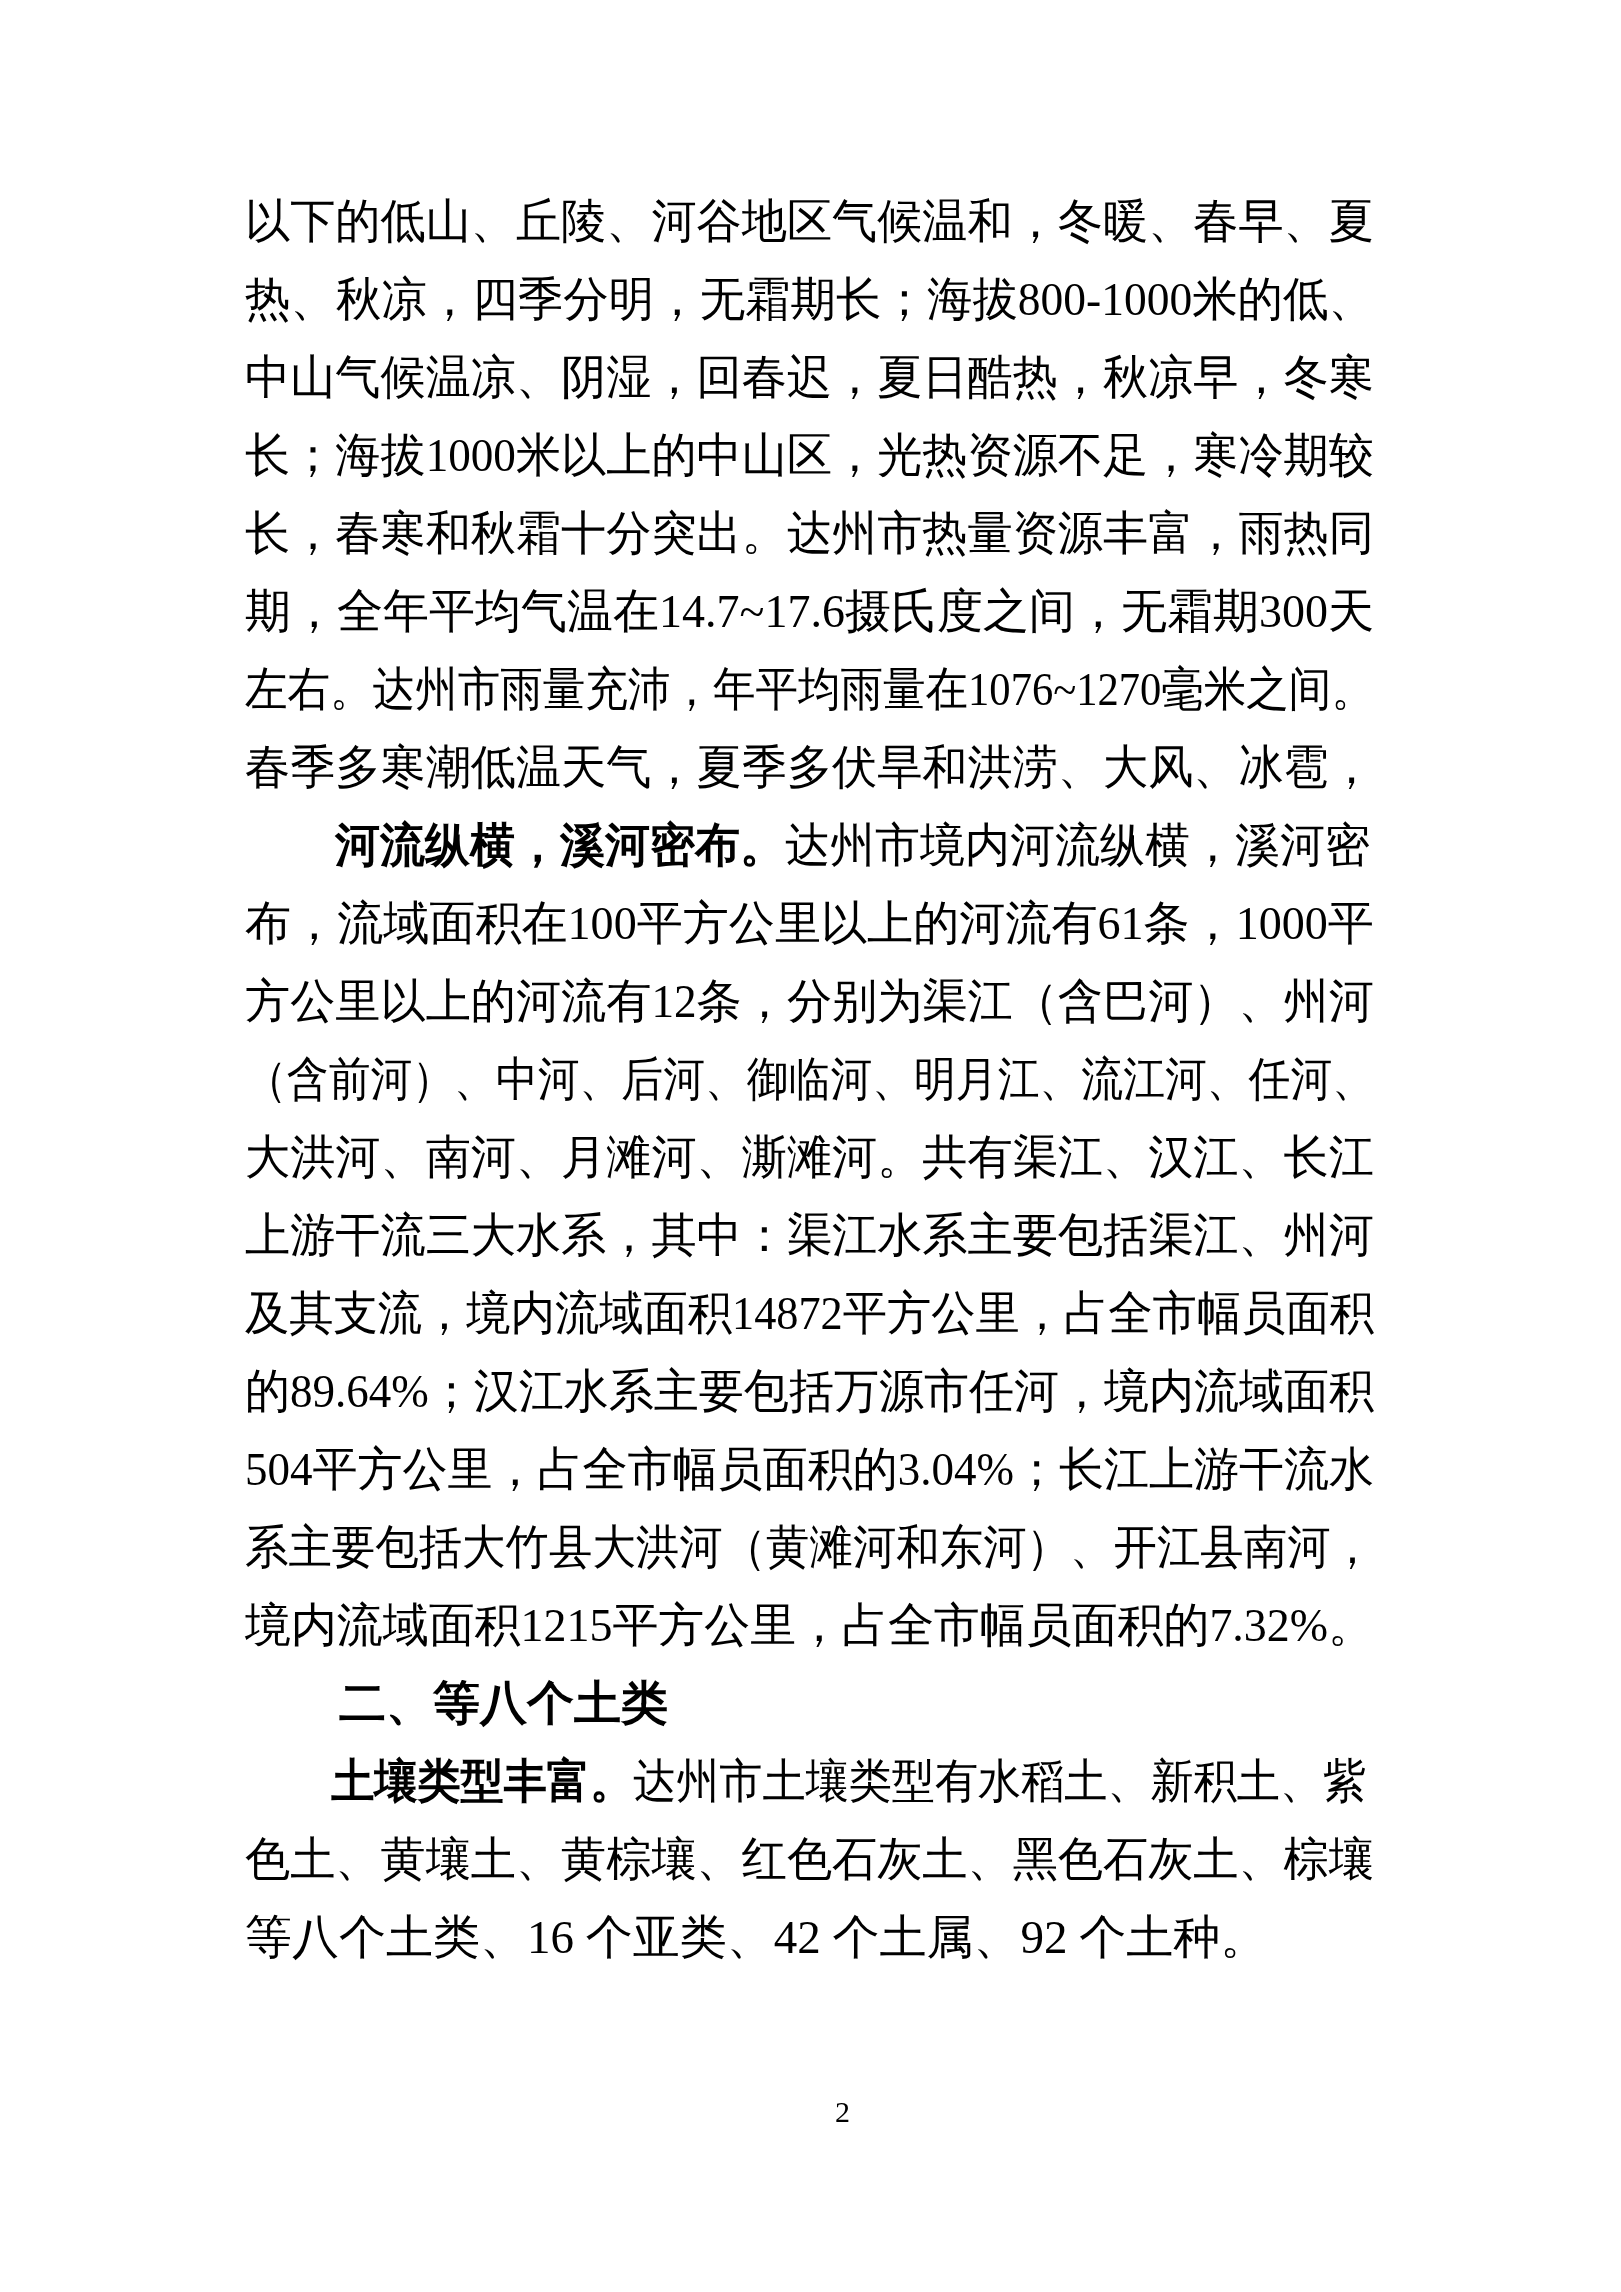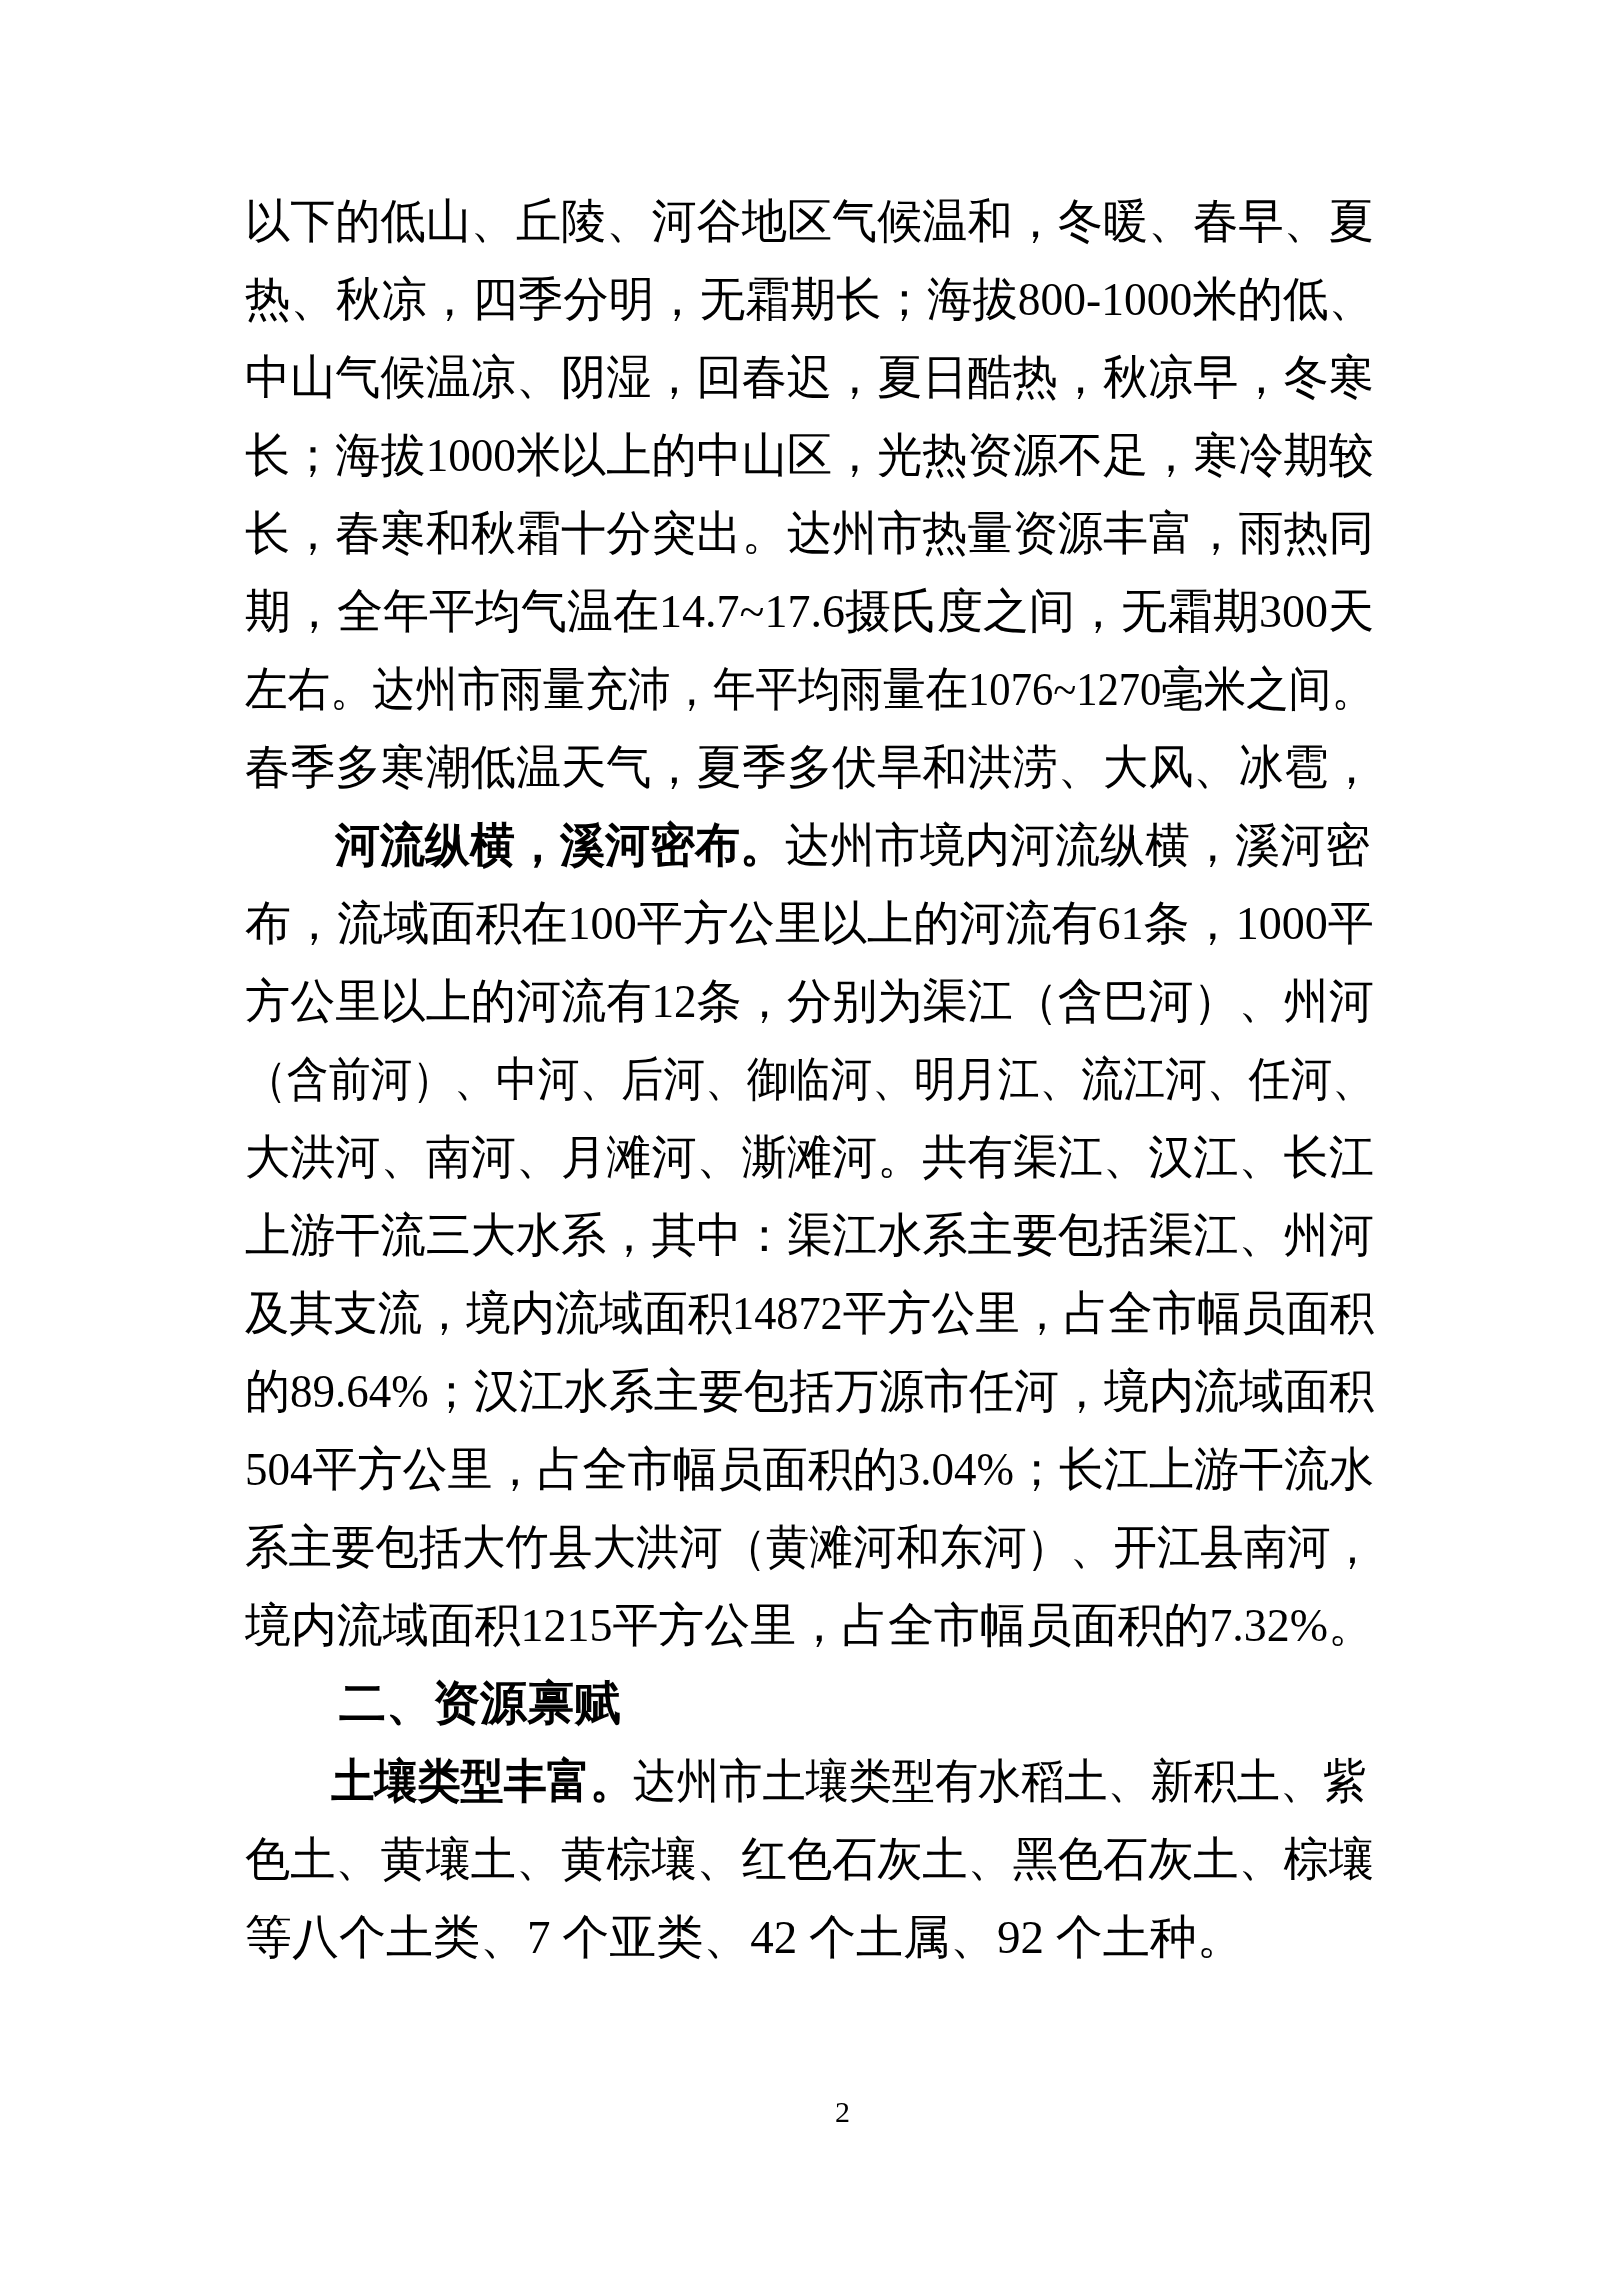--- a/index.html
+++ b/index.html
@@ -98,28 +98,28 @@
     <div class="line j" style="justify-content: flex-start; transform-origin: left center; transform: scaleX(0.9577);">
         <span class="run runflex"><span class="tok">504</span><span class="tok">平</span><span class="tok">方</span><span class="tok">公</span><span class="tok">里</span><span class="tok">，</span><span class="tok">占</span><span class="tok">全</span><span class="tok">市</span><span class="tok">幅</span><span class="tok">员</span><span class="tok">面</span><span class="tok">积</span><span class="tok">的</span><span class="tok">3.04%</span><span class="tok">；</span><span class="tok">长</span><span class="tok">江</span><span class="tok">上</span><span class="tok">游</span><span class="tok">干</span><span class="tok">流</span><span class="tok">水</span></span>
       </div>
     <div class="line j" style="justify-content: flex-start; transform-origin: left center; transform: scaleX(0.9239);">
         <span class="run runflex"><span class="tok">系</span><span class="tok">主</span><span class="tok">要</span><span class="tok">包</span><span class="tok">括</span><span class="tok">大</span><span class="tok">竹</span><span class="tok">县</span><span class="tok">大</span><span class="tok">洪</span><span class="tok">河</span><span class="tok">（</span><span class="tok">黄</span><span class="tok">滩</span><span class="tok">河</span><span class="tok">和</span><span class="tok">东</span><span class="tok">河</span><span class="tok">）</span><span class="tok">、</span><span class="tok">开</span><span class="tok">江</span><span class="tok">县</span><span class="tok">南</span><span class="tok">河</span><span class="tok">，</span></span>
       </div>
     <div class="line j" style="justify-content: flex-start; transform-origin: left center; transform: scaleX(0.9771);">
         <span class="run runflex"><span class="tok">境</span><span class="tok">内</span><span class="tok">流</span><span class="tok">域</span><span class="tok">面</span><span class="tok">积</span><span class="tok">1215</span><span class="tok">平</span><span class="tok">方</span><span class="tok">公</span><span class="tok">里</span><span class="tok">，</span><span class="tok">占</span><span class="tok">全</span><span class="tok">市</span><span class="tok">幅</span><span class="tok">员</span><span class="tok">面</span><span class="tok">积</span><span class="tok">的</span><span class="tok">7.32%</span><span class="tok">。</span></span>
       </div>
 
-    <div class="line indent"><span class="run bold">二、资源禀赋</span></div>
+    <div class="line indent"><span class="run bold">二、等八个土类</span></div>
 
     <div class="line j indent" style="justify-content: flex-start; transform-origin: left center; transform: scaleX(0.9175);">
         <span class="run bold runflex"><span class="tok">土</span><span class="tok">壤</span><span class="tok">类</span><span class="tok">型</span><span class="tok">丰</span><span class="tok">富</span><span class="tok">。</span></span>
         <span class="run runflex"><span class="tok">达</span><span class="tok">州</span><span class="tok">市</span><span class="tok">土</span><span class="tok">壤</span><span class="tok">类</span><span class="tok">型</span><span class="tok">有</span><span class="tok">水</span><span class="tok">稻</span><span class="tok">土</span><span class="tok">、</span><span class="tok">新</span><span class="tok">积</span><span class="tok">土</span><span class="tok">、</span><span class="tok">紫</span></span>
       </div>
     <div class="line j" style="justify-content: flex-start; transform-origin: left center; transform: scaleX(0.9608);">
         <span class="run runflex"><span class="tok">色</span><span class="tok">土</span><span class="tok">、</span><span class="tok">黄</span><span class="tok">壤</span><span class="tok">土</span><span class="tok">、</span><span class="tok">黄</span><span class="tok">棕</span><span class="tok">壤</span><span class="tok">、</span><span class="tok">红</span><span class="tok">色</span><span class="tok">石</span><span class="tok">灰</span><span class="tok">土</span><span class="tok">、</span><span class="tok">黑</span><span class="tok">色</span><span class="tok">石</span><span class="tok">灰</span><span class="tok">土</span><span class="tok">、</span><span class="tok">棕</span><span class="tok">壤</span></span>
       </div>
-    <div class="line"><span class="run">等八个土类、7 个亚类、42 个土属、92 个土种。</span></div>
+    <div class="line"><span class="run">等八个土类、16 个亚类、42 个土属、92 个土种。</span></div>
 
   </div>
 
   <div class="footer">2</div>
 </div>
 
 
 </body></html>

